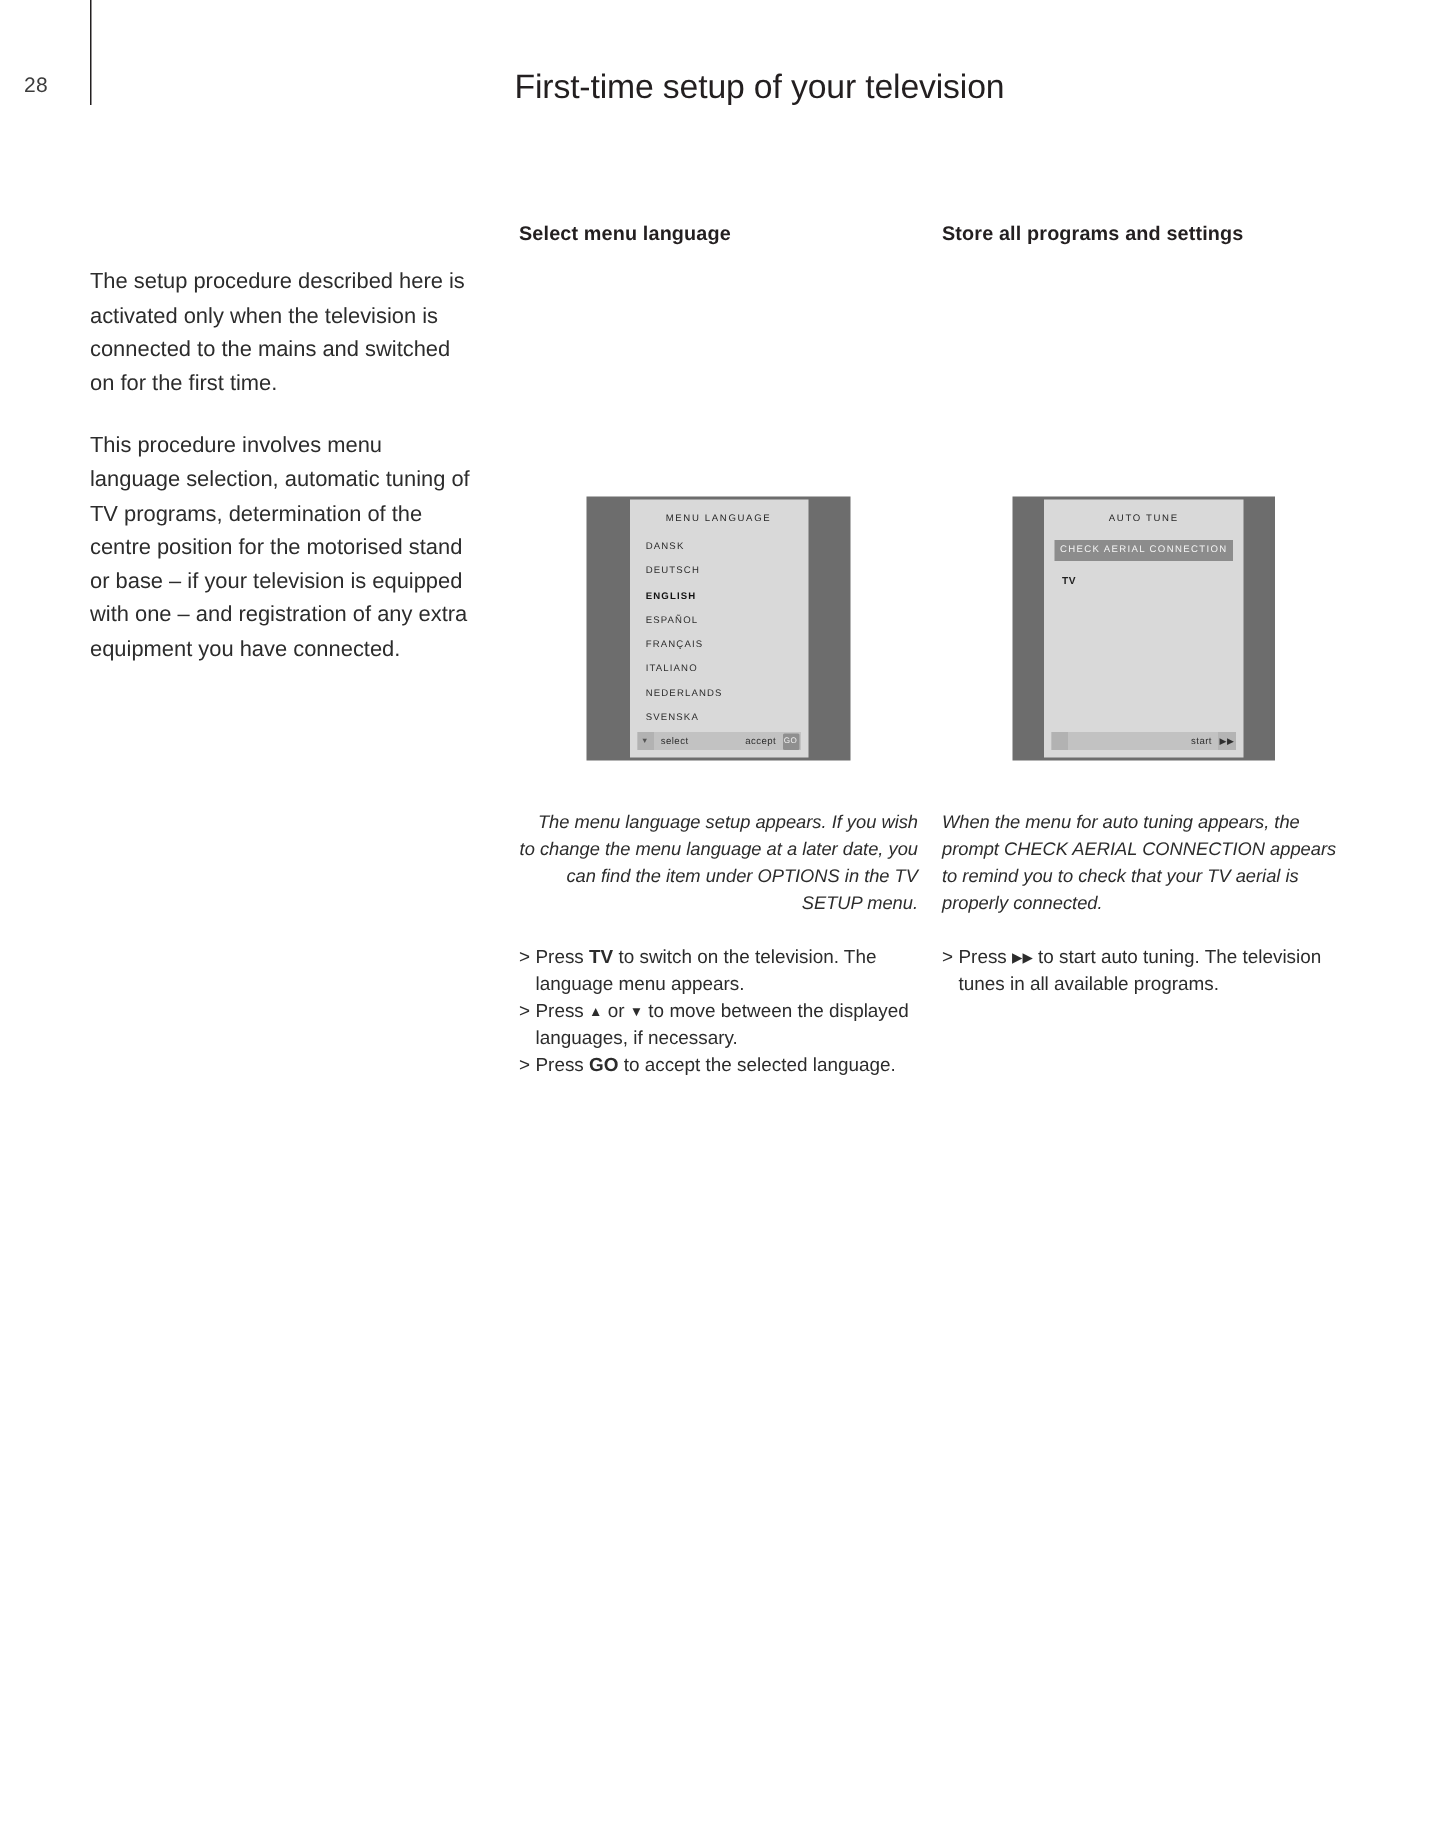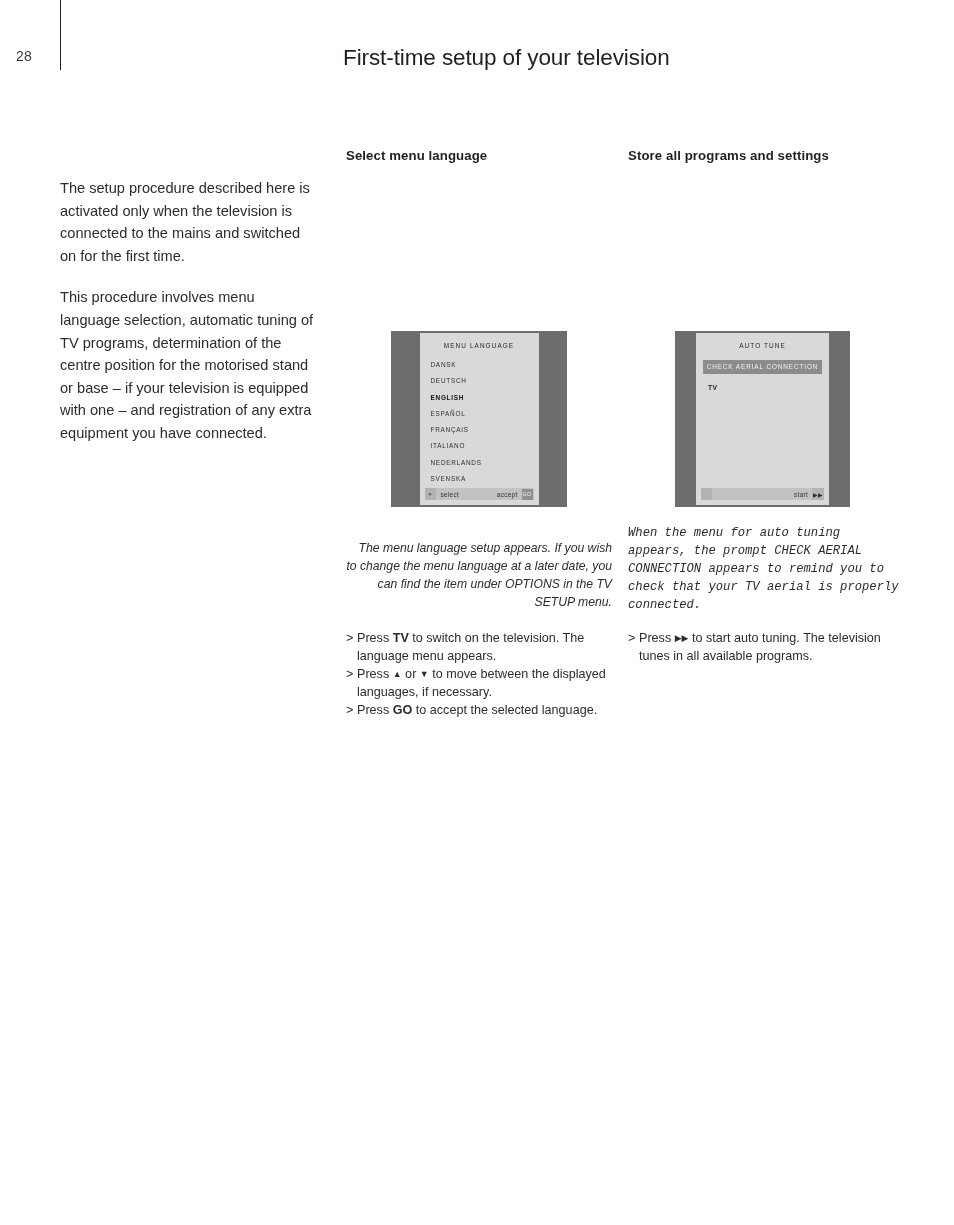--- a/index.html
+++ b/index.html
@@ -193,21 +193,21 @@
 
   
   .caption {
     position: absolute;
     font-style: italic;
     font-size: 12.2px;
     line-height: 18px;
     color: #2c2c2c;
   }
   .cap-lang { left: 346px; top: 539px; width: 266px; text-align: right; }
-  .cap-tune { left: 628px; top: 524px; width: 276px; font-family: Liberation Mono, monospace; }
+  .cap-tune { left: 628px; top: 539px; width: 276px; }
 
   
   .steps {
     position: absolute;
     font-size: 12.6px;
     line-height: 18px;
     color: #2c2c2c;
   }
   .steps-lang { left: 346px; top: 629px; width: 266px; }
   .steps-tune { left: 628px; top: 629px; width: 278px; }

